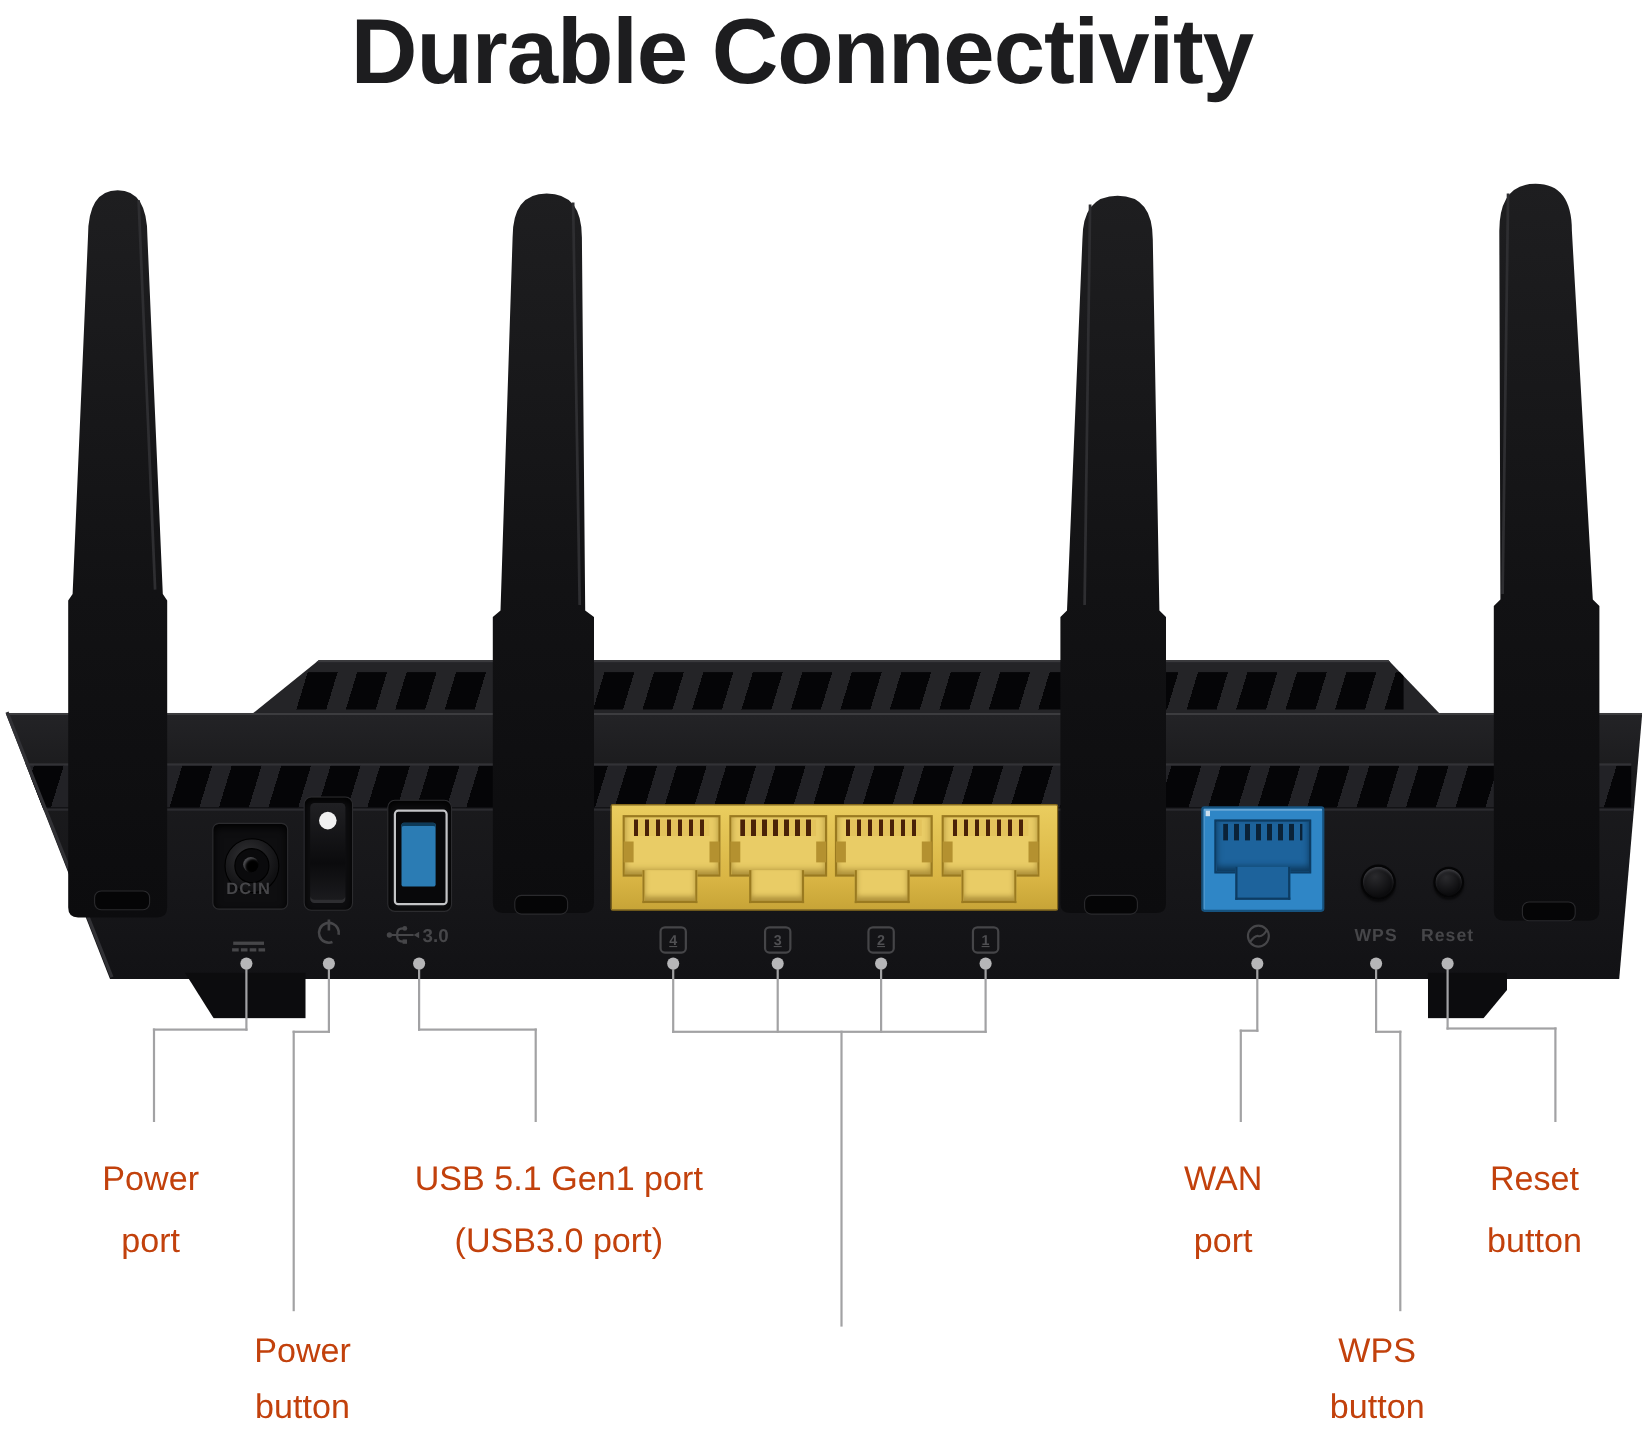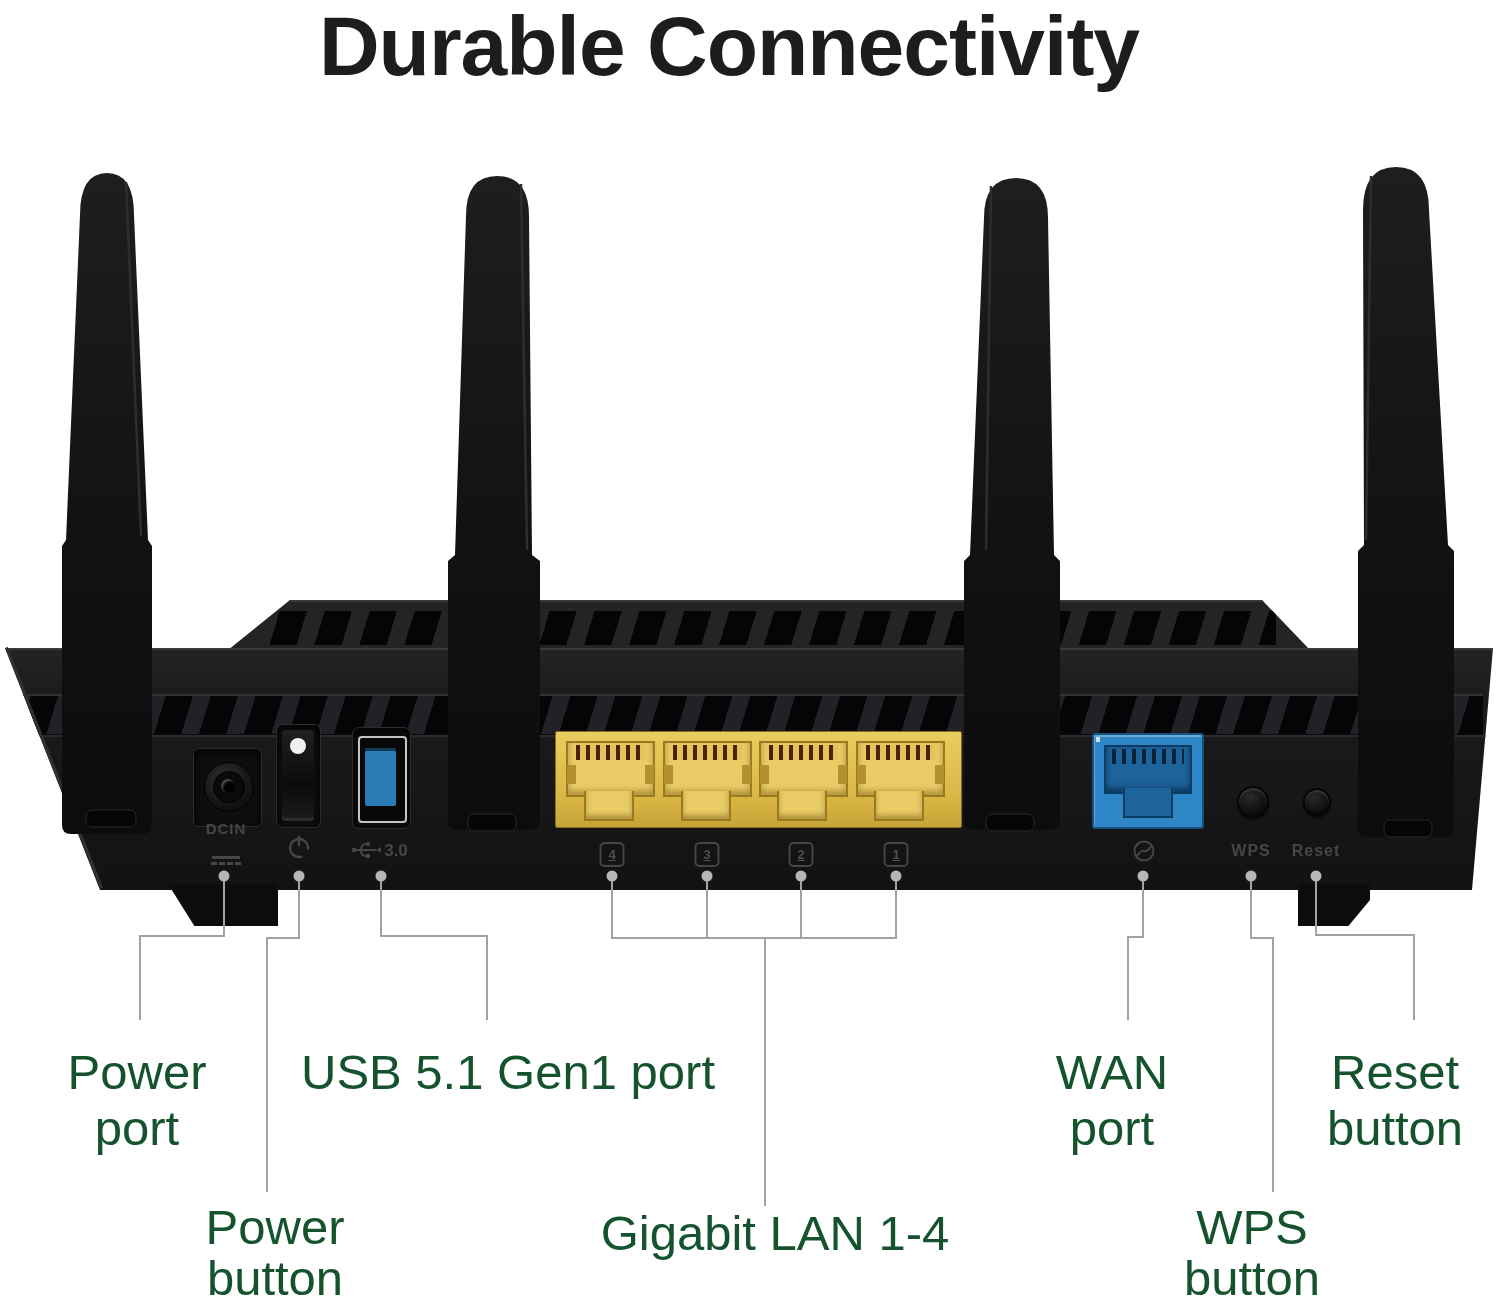--- a/index.html
+++ b/index.html
@@ -74,22 +74,22 @@
   .bar-dash{position:absolute;width:30px;height:0;border-top:3px dashed #464649;}
   .badge{position:absolute;width:21px;height:21px;border:2px solid #454548;border-radius:5px;
          transform:translateX(-50%);color:#4f4f52;font-size:13px;font-weight:700;
          text-align:center;line-height:21px;text-decoration:underline;}
 
   
   .dot{position:absolute;width:11px;height:11px;border-radius:50%;background:#b6b6b8;
        transform:translate(-50%,-50%);}
   .vline{position:absolute;width:2px;background:#a2a2a4;}
   .hline{position:absolute;height:2px;background:#a2a2a4;}
-  .lbl{position:absolute;transform:translateX(-50%);text-align:center;color:#14532d;
-       font-size:49px;line-height:56px;white-space:nowrap;}
+  .lbl{position:absolute;transform:translateX(-50%);text-align:center;color:#c2410c;
+       font-size:31px;line-height:56px;white-space:nowrap;}
   .lbl.bottomrow{line-height:51px;}
 </style>
 </head>
 <body>
 
 <div id="stage">
 
   <div class="title">Durable Connectivity</div>
 
   <div>
@@ -125,21 +125,21 @@
       <rect x="468" y="814" width="48" height="17" rx="6" fill="#050506" stroke="#2a2a2d"></rect>
       <rect x="986" y="814" width="48" height="17" rx="6" fill="#050506" stroke="#2a2a2d"></rect>
       <rect x="1384" y="820" width="48" height="17" rx="6" fill="#050506" stroke="#2a2a2d"></rect>
     </svg>
 
     <div class="recess" style="left:193px;top:748px;width:67px;height:77px;">
       <div class="barrel" style="left:10px;top:13px;width:48px;height:48px;background:radial-gradient(circle at 42% 35%,#323235,#101012 70%);border:1px solid #000;"></div>
       <div class="barrel" style="left:19px;top:22px;width:30px;height:30px;background:#0a0a0c;border:1px solid #000;"></div>
       <div class="barrel" style="left:27px;top:30px;width:14px;height:14px;background:#000;box-shadow:inset 2px 2px 2px #4a4a4e;"></div>
     </div>
-    <div class="eng" style="left:226px;top:820px;font-size:15px;">DCIN</div>
+    <div class="eng" style="left:226px;top:800px;font-size:15px;">DCIN</div>
     <div class="bar-solid" style="left:212px;top:856px;"></div>
     <div class="bar-dash" style="left:211px;top:862px;"></div>
 
     <div class="recess" style="left:276px;top:724px;width:43px;height:102px;border-radius:7px;">
       <div class="rocker" style="left:5px;top:5px;width:32px;height:91px;"></div>
       <div class="pdot" style="left:13px;top:13px;width:16px;height:16px;"></div>
     </div>
     <svg class="abs" width="26" height="28" style="left:286px;top:833px;">
       <circle cx="13" cy="15" r="9" fill="none" stroke="#464649" stroke-width="2.4" stroke-dasharray="40 9" transform="rotate(115 13 15)"></circle>
       <line x1="13" y1="3" x2="13" y2="13" stroke="#464649" stroke-width="2.4"></line>
@@ -256,35 +256,32 @@
     <div class="hline" style="left:1315px;top:934px;width:100px;"></div>
     <div class="vline" style="left:1413px;top:934px;height:86px;"></div>
   </div>
 
   <div class="lbl" style="left:137px;top:1044px;">
     <span style="display:block">Power</span>
     <span style="display:block">port</span>
   </div>
   <div class="lbl" style="left:508px;top:1044px;">
     <span style="display:block">USB 5.1 Gen1 port</span>
+    <span style="display:block">(USB3.0 port)</span>
   </div>
   <div class="lbl" style="left:1112px;top:1044px;">
     <span style="display:block">WAN</span>
     <span style="display:block">port</span>
   </div>
   <div class="lbl" style="left:1395px;top:1044px;">
     <span style="display:block">Reset</span>
     <span style="display:block">button</span>
   </div>
   <div class="lbl bottomrow" style="left:275px;top:1202px;">
     <span style="display:block">Power</span>
     <span style="display:block">button</span>
   </div>
-  <div class="lbl bottomrow" style="left:775px;top:1208px;">
-    <span style="display:block">Gigabit LAN 1-4</span>
-    <span style="display:block"></span>
-  </div>
   <div class="lbl bottomrow" style="left:1252px;top:1202px;">
     <span style="display:block">WPS</span>
     <span style="display:block">button</span>
   </div>
 
 </div>
 
 </body></html>

